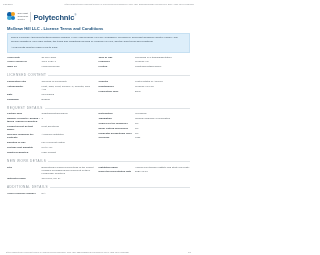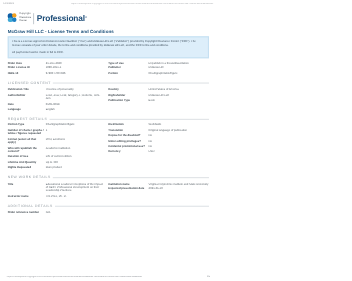--- a/index.html
+++ b/index.html
@@ -107,21 +107,21 @@
         <span class="petal p3"></span>
         <span class="petal p4"></span>
       </div>
       <div class="ccc-words">
         <span>Copyright</span>
         <span>Clearance</span>
         <span>Center</span>
       </div>
       <div class="ccc-divider"></div>
       <div class="marketplace">
-        <span>Professional</span><sup>®</sup>
+        <span>Polytechnic</span><sup>®</sup>
       </div>
     </div>
 
     <div class="doc-title">McGraw Hill LLC - License Terms and Conditions</div>
 
     <div class="notice">
       <p>This is a License Agreement between Daniel Gardner ("You") and McGraw Hill LLC ("Publisher") provided by Copyright Clearance Center ("CCC"). The license consists of your order details, the terms and conditions provided by McGraw Hill LLC, and the CCC terms and conditions.</p>
       <p>All payments must be made in full to CCC.</p>
     </div>
 

